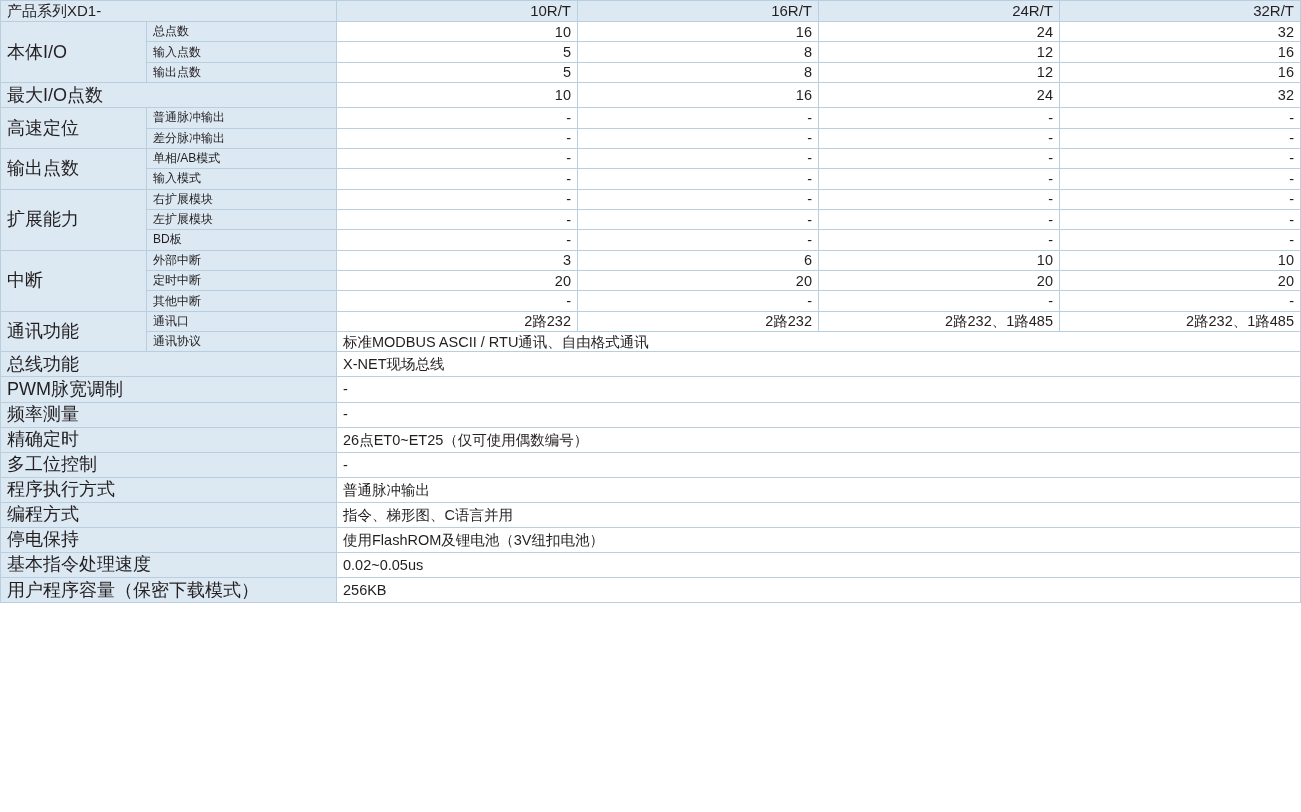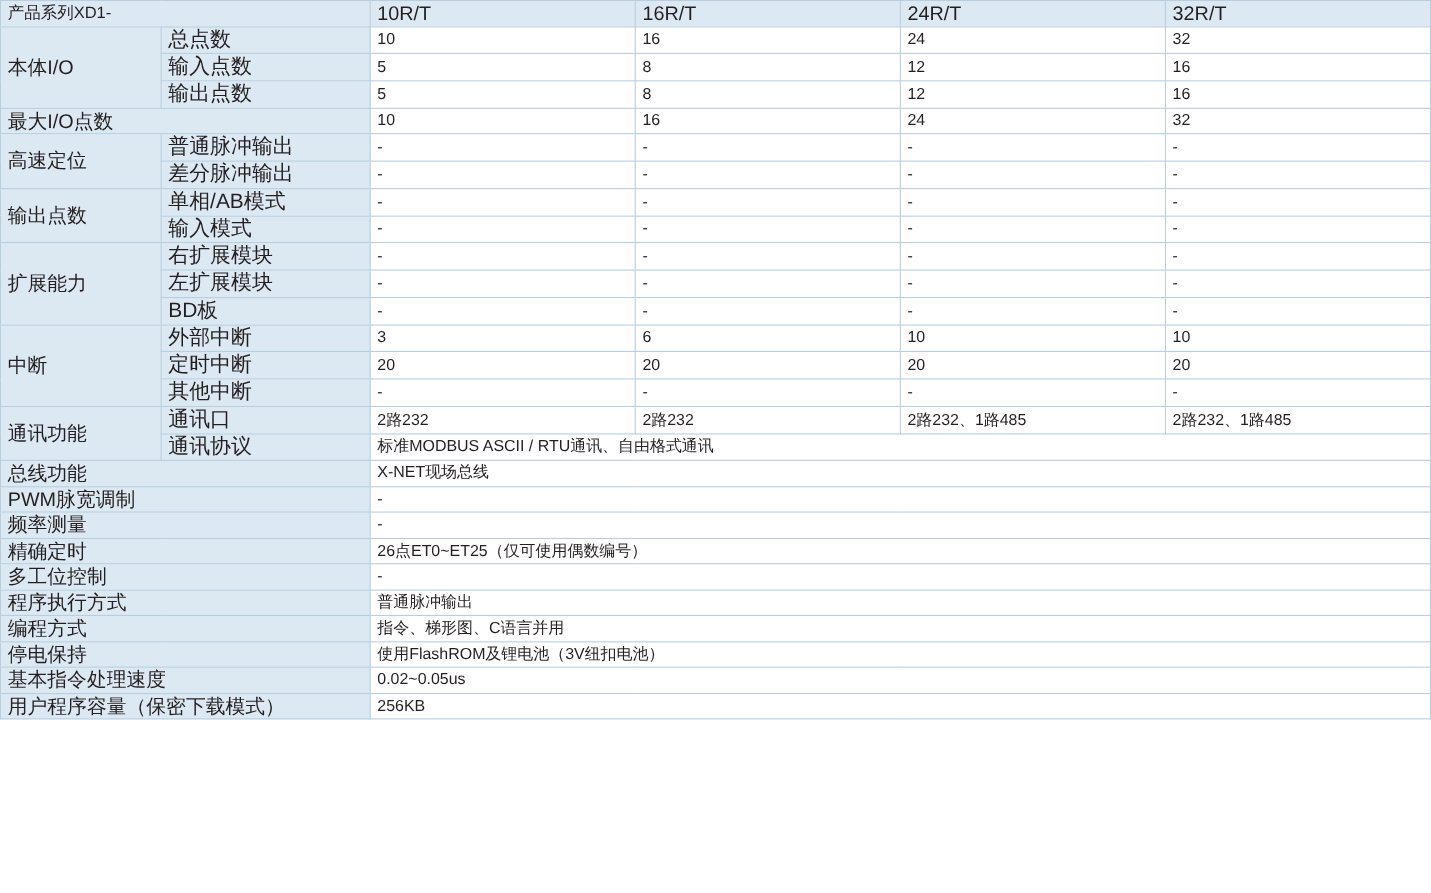--- a/index.html
+++ b/index.html
@@ -35,38 +35,38 @@
 
   
   .hdr-left {
     background: #dce9f3;
     text-align: left;
     padding-left: 22px;
     font-size: 15px;
   }
   .hdr-val {
     background: #dce9f3;
-    text-align: left;
-    font-size: 18px;
+    text-align: right;
+    font-size: 15px;
   }
   .lbl-a {
     background: #dce9f3;
     text-align: left;
     padding-left: 22px;
     font-size: 18px;
   }
   .lbl-b {
     background: #dce9f3;
     text-align: left;
     padding-left: 16px;
-    font-size: 19px;
+    font-size: 12px;
   }
   .val {
     background: #ffffff;
-    text-align: left;
+    text-align: right;
     border-radius: 12px;
   }
   .val-left {
     background: #ffffff;
     text-align: left;
     padding-left: 14px;
   }
 </style>
 </head>
 <body>

